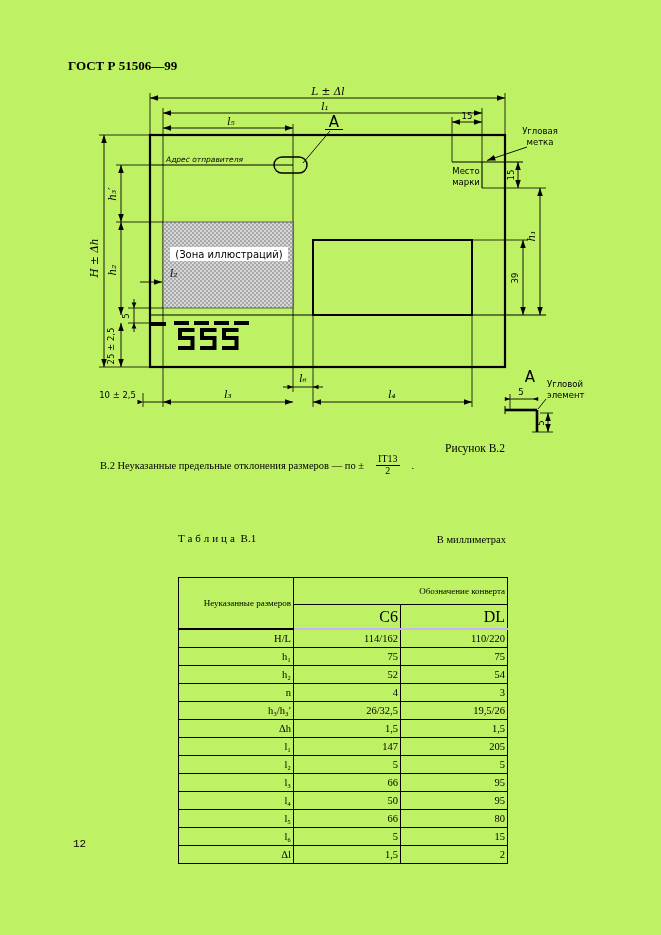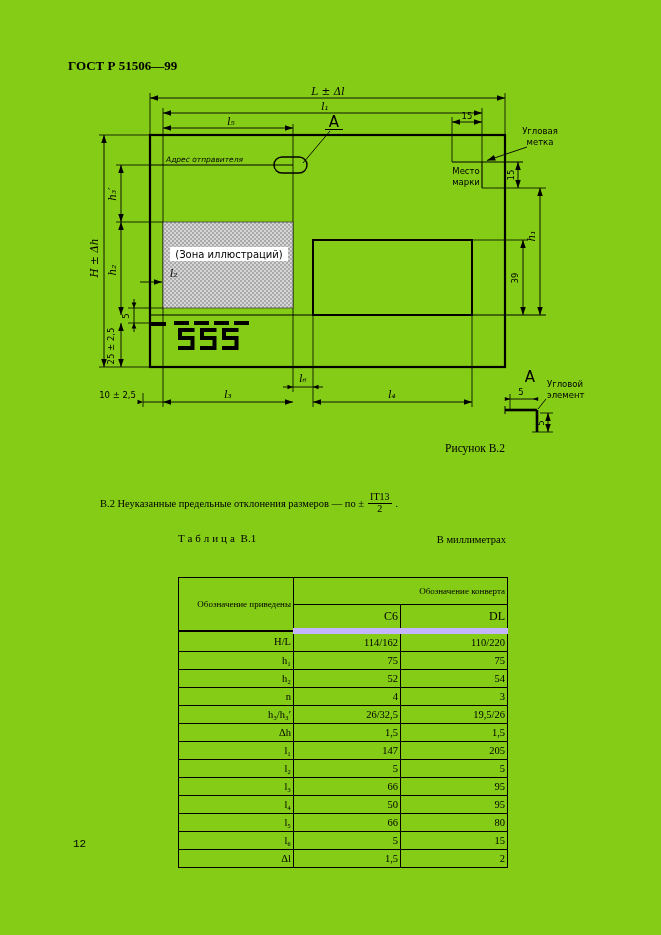--- a/index.html
+++ b/index.html
@@ -1,46 +1,46 @@
 <!DOCTYPE html>
 <html><head>
 <meta charset="utf-8">
 <style>
   html,body{margin:0;padding:0;background:#e8e8e8;}
-  .page{position:relative;width:661px;height:935px;background:#84cc16;margin:0 auto;
+  .page{position:relative;width:661px;height:935px;background:#bef264;margin:0 auto;
         font-family:"Liberation Serif","DejaVu Serif",serif;color:#000;overflow:hidden;}
   .doc-header{position:absolute;left:68px;top:58px;font-size:13px;font-weight:bold;
               font-family:"Liberation Serif",serif;}
   .figure-wrap{position:absolute;left:0;top:80px;width:661px;height:360px;}
   svg{display:block;}
   svg .ln{stroke:#000;fill:none;}
   svg .arrpoly{fill:#000;stroke:none;}
   svg text{fill:#000;}
   .dim{font:italic 10.5px "DejaVu Serif","Liberation Serif",serif;}
   .num{font:8.5px "DejaVu Sans","Liberation Sans",sans-serif;}
   .ann{font:8.5px "DejaVu Sans","Liberation Sans",sans-serif;}
   .annit{font:italic 7.5px "DejaVu Sans","Liberation Sans",sans-serif;}
   .zone{font:10px "DejaVu Sans","Liberation Sans",sans-serif;}
   .view{font:15px "DejaVu Sans","Liberation Sans",sans-serif;}
   .digit{fill:none;stroke:#000;stroke-width:4;}
   .caption{position:absolute;left:155px;top:442px;width:350px;text-align:right;font-size:11.5px;}
   .note{position:absolute;left:100px;font-size:10.5px;white-space:nowrap;}
   .note1{top:467px;}
-  .note2{top:492px;display:flex;align-items:center;gap:4px;}
+  .note2{top:454px;display:flex;align-items:center;gap:12px;}
   .frac{display:inline-block;text-align:center;line-height:1.05;font-size:10px;vertical-align:middle;}
   .frac .fnum{display:block;border-bottom:1px solid #000;padding:0 2px;}
   .frac .fden{display:block;}
   .table-block{position:absolute;left:178px;top:518px;width:330px;}
   .tbl-title{font-size:11px;margin-top:14px;}
   .tbl-title .sp{letter-spacing:3px;}
   .tbl-units{position:absolute;right:2px;top:16px;font-size:10.5px;}
   table.tbl{border-collapse:collapse;width:330px;margin-top:33px;table-layout:fixed;}
   table.tbl td{border:1px solid #000;text-align:right;font-size:10.5px;height:17px;padding:0 2px;}
   table.tbl td.hdr{font-size:9px;}
-  table.tbl td.subhdr{font-size:12px;border-bottom:6px solid #c4b5fd;}
+  table.tbl td.subhdr{font-size:16px;border-bottom:2px solid #c4b5fd;}
   table.tbl td.hdr1{border-bottom:2px solid #000;}
   table.tbl td.rowlab{margin-top:44px;}
   .pagenum{position:absolute;left:73px;top:838px;font-size:11px;font-family:Liberation Mono, monospace;}
 </style>
 </head>
 <body>
 
 <div class="page">
 
   <div class="doc-header">ГОСТ Р 51506—99</div>
@@ -221,21 +221,21 @@
 
   <div class="table-block">
     <div class="tbl-title">
       <span class="sp">Таблица</span>
       <span>В.1</span>
     </div>
     <div class="tbl-units">В миллиметрах</div>
     <table class="tbl">
       <tbody>
         <tr>
-          <td class="hdr hdr1" rowspan="2" style="width:110px">Обозначение приведены</td>
+          <td class="hdr hdr1" rowspan="2" style="width:110px">Неуказанные размеров</td>
           <td class="hdr" colspan="2" style="height:26px">Обозначение конверта</td>
         </tr>
         <tr>
           <td class="subhdr" style="width:110px;height:23px">С6</td>
           <td class="subhdr" style="width:110px">DL</td>
         </tr>
         <tr>
             <td class="rowlab">H/L</td>
             <td>114/162</td>
             <td>110/220</td>

